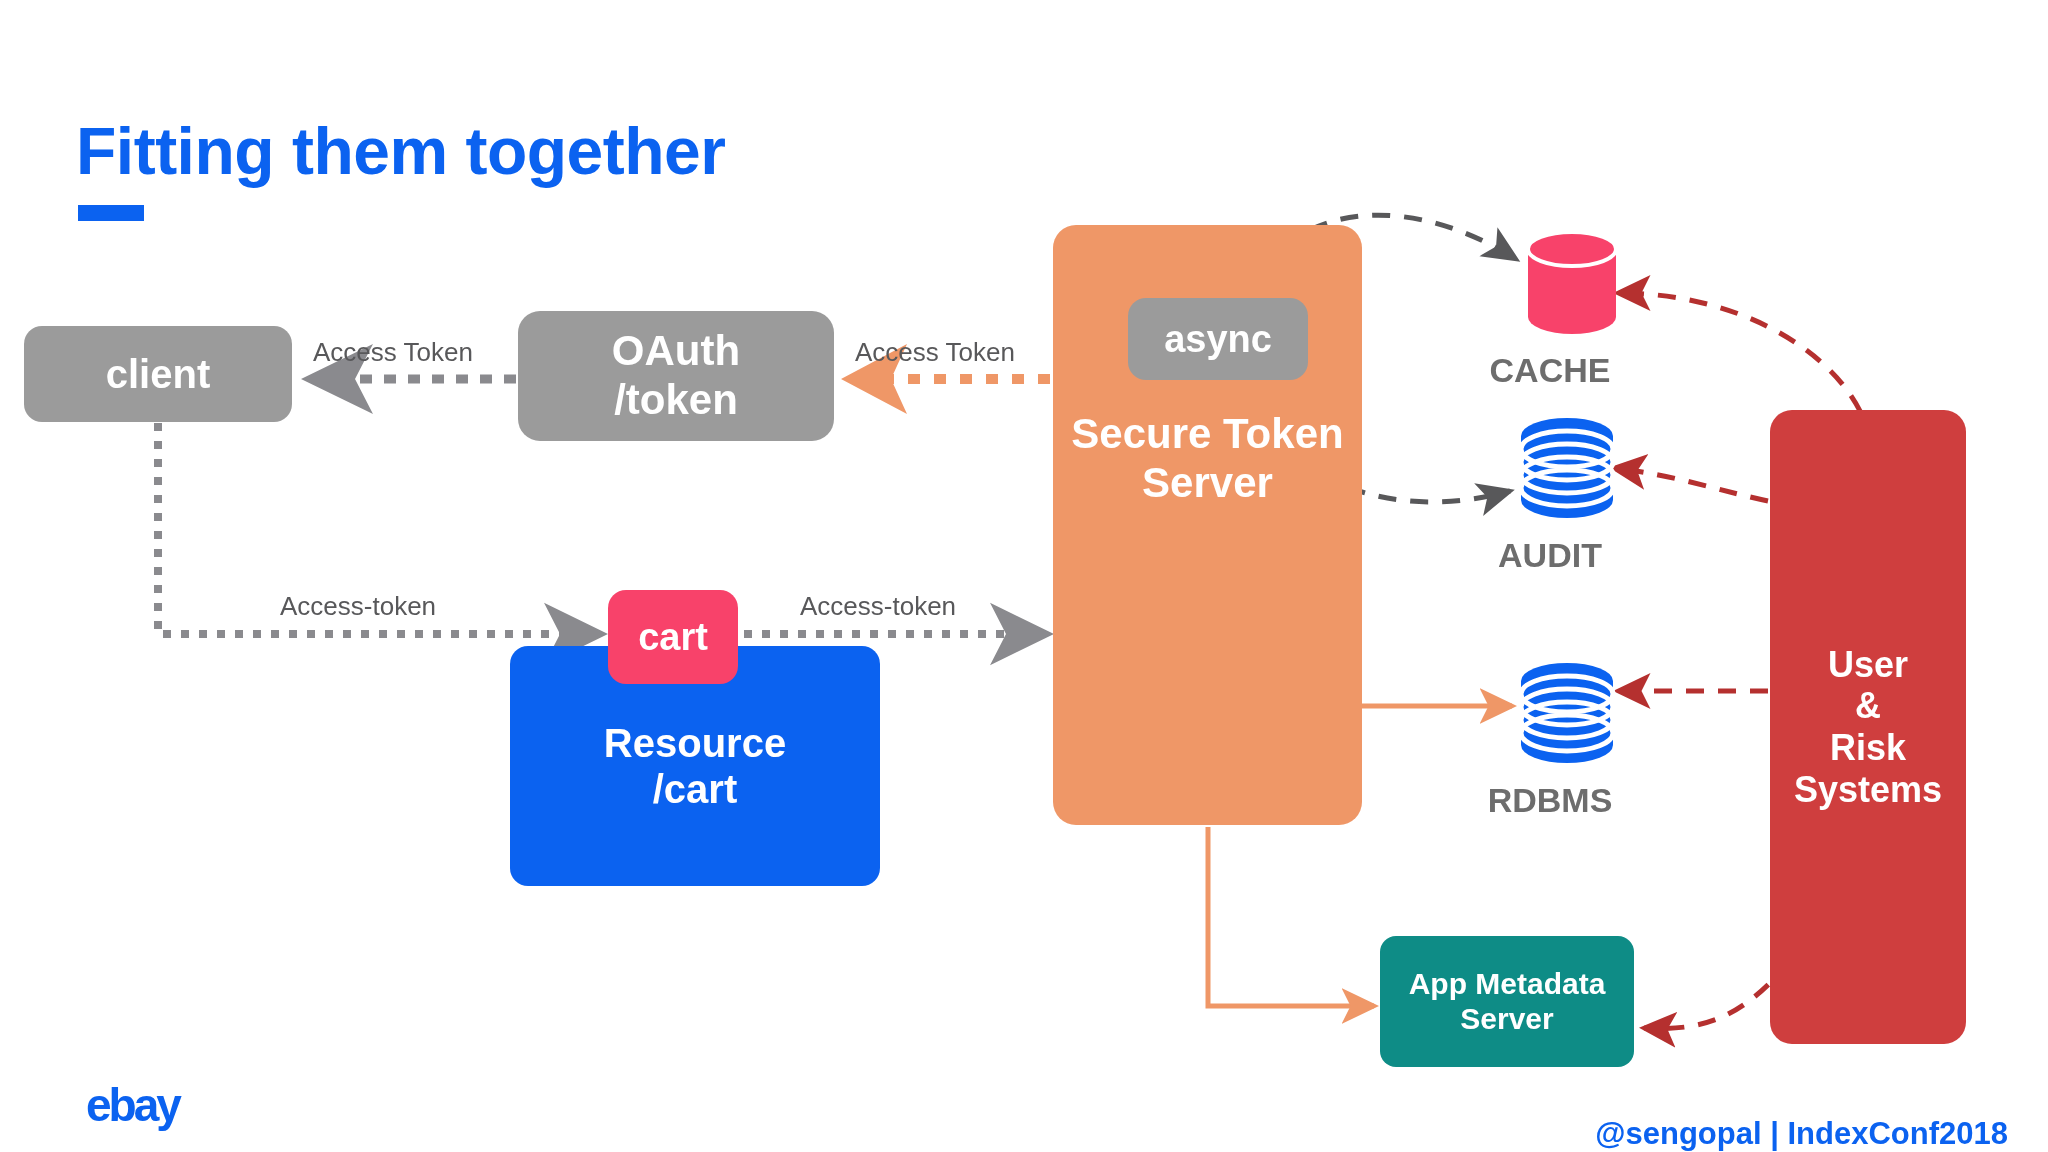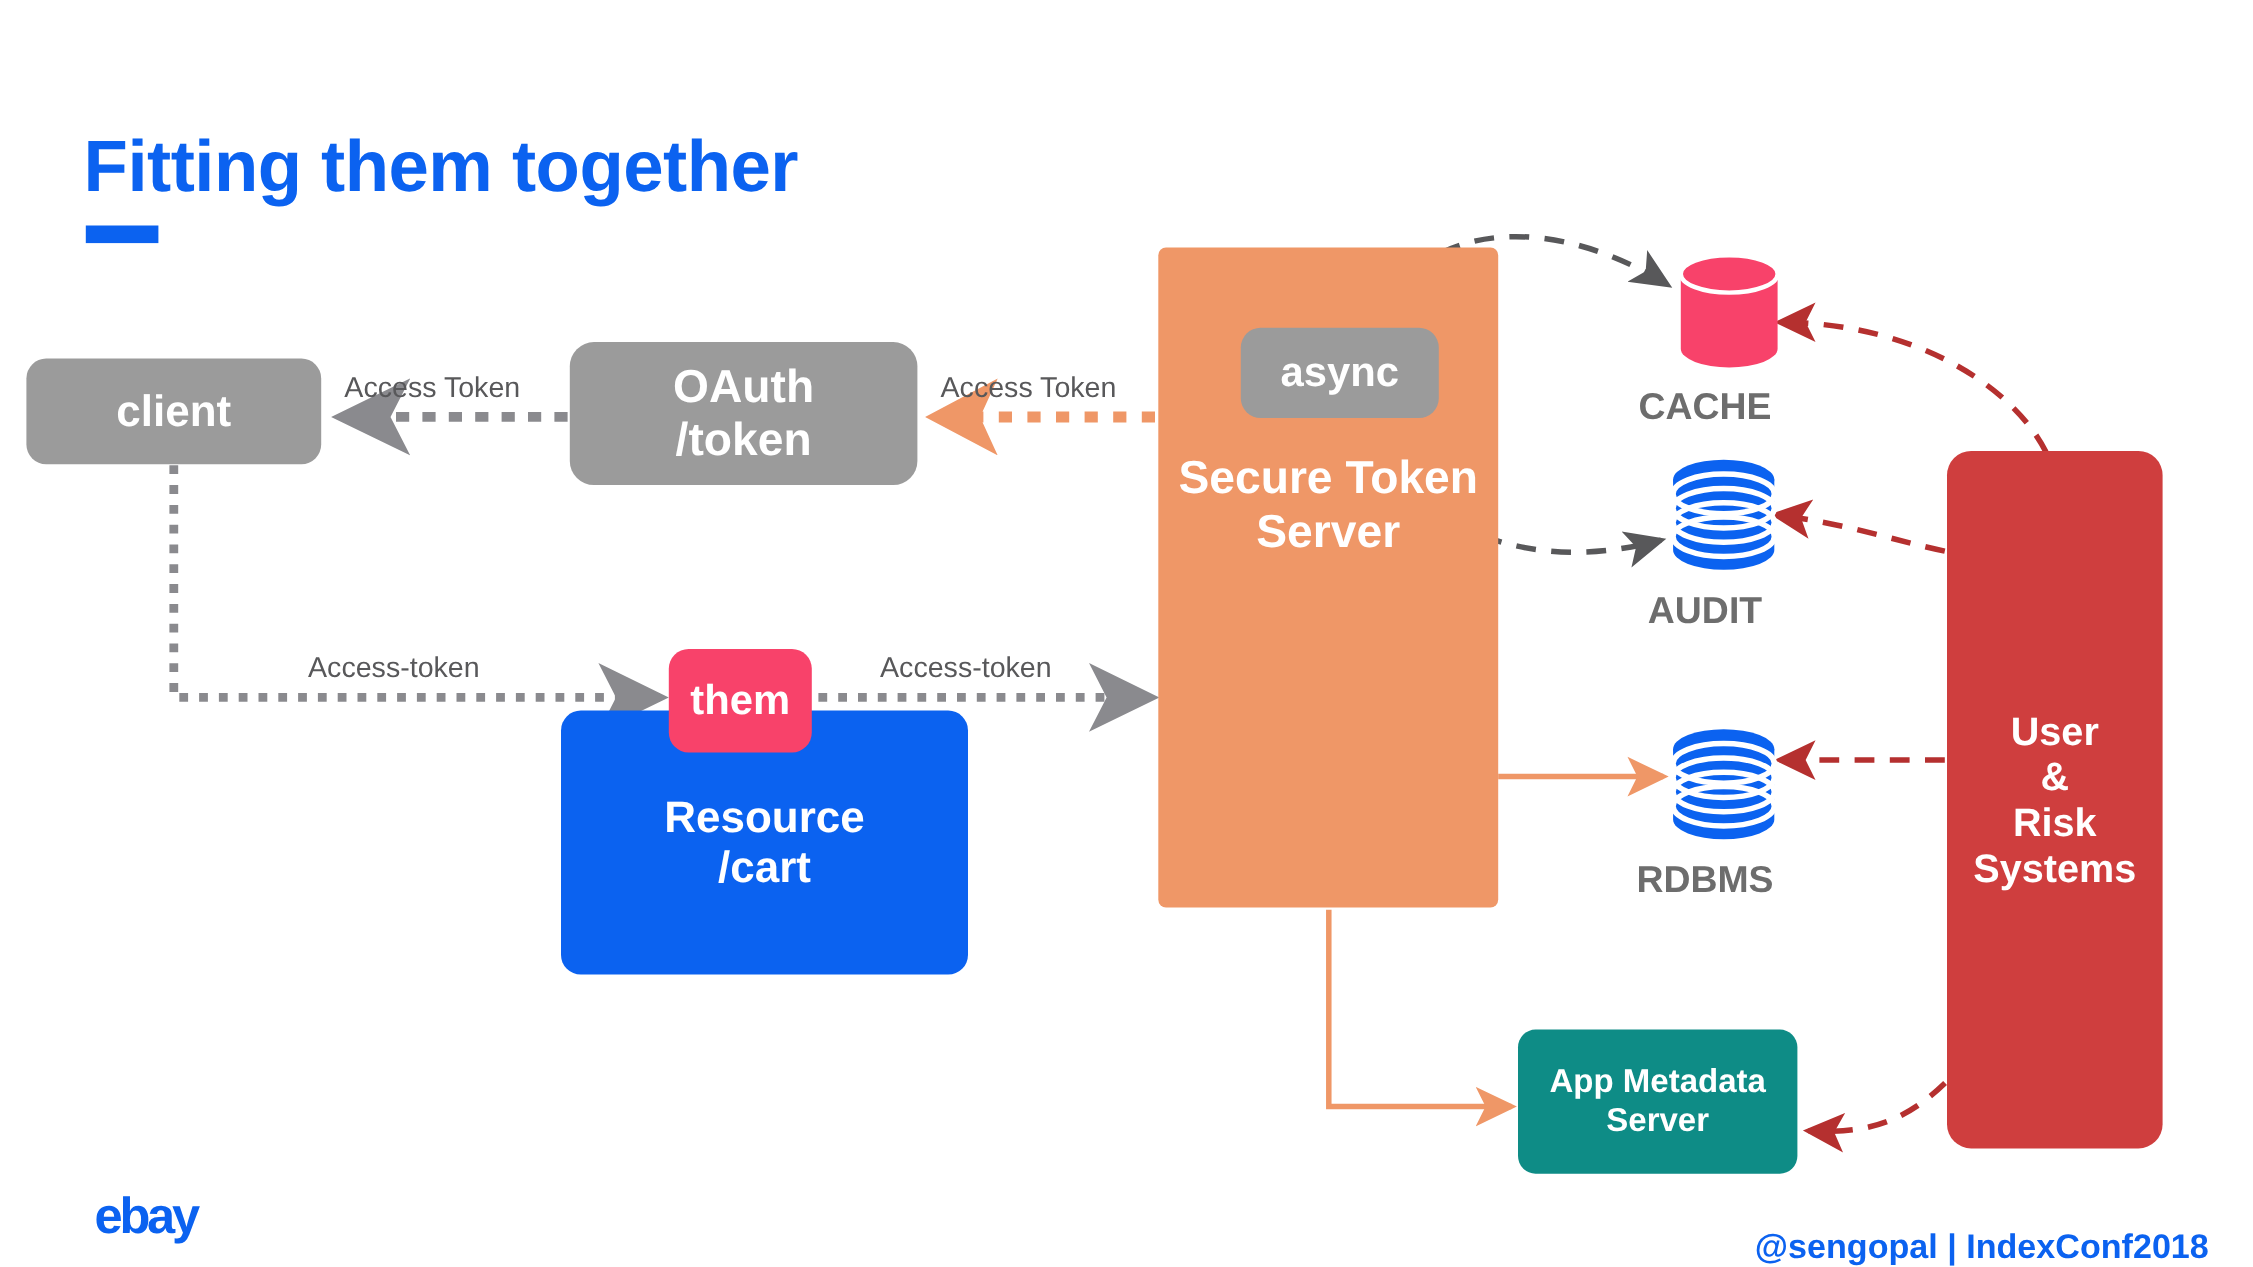--- a/index.html
+++ b/index.html
@@ -64,21 +64,21 @@
   #node-client {
     left: 24px;  top: 305px;  width: 268px; height: 96px;
     background: #9b9b9b; border-radius: 18px; font-size: 40px;
   }
   #node-oauth {
     left: 518px; top: 290px; width: 316px; height: 130px;
     background: #9b9b9b; border-radius: 22px; font-size: 42px;
   }
   #node-sts {
     left: 1053px; top: 204px; width: 309px; height: 600px;
-    background: #ef9767; border-radius: 7px; font-size: 42px;
+    background: #ef9767; border-radius: 23px; font-size: 42px;
     align-items: flex-start; padding-top: 185px;
   }
   #node-async {
     left: 1128px; top: 277px; width: 180px; height: 82px;
     background: #9b9b9b; border-radius: 18px; font-size: 38px;
     z-index: 4;
   }
   #node-auth {
     left: 608px; top: 569px; width: 130px; height: 94px;
     background: #f8426a; border-radius: 18px; font-size: 38px;
@@ -219,21 +219,21 @@
       <div>Secure Token</div>
       <div>Server</div>
     </div>
   </div>
 
   <div class="node" id="node-async">
     <span>async</span>
   </div>
 
   <div class="node" id="node-auth">
-    <span>them</span>
+    <span>cart</span>
   </div>
 
   <div class="node" id="node-resource">
     <div>
       <div>Resource</div>
       <div>/cart</div>
     </div>
   </div>
 
   <div class="node" id="node-appmeta">

